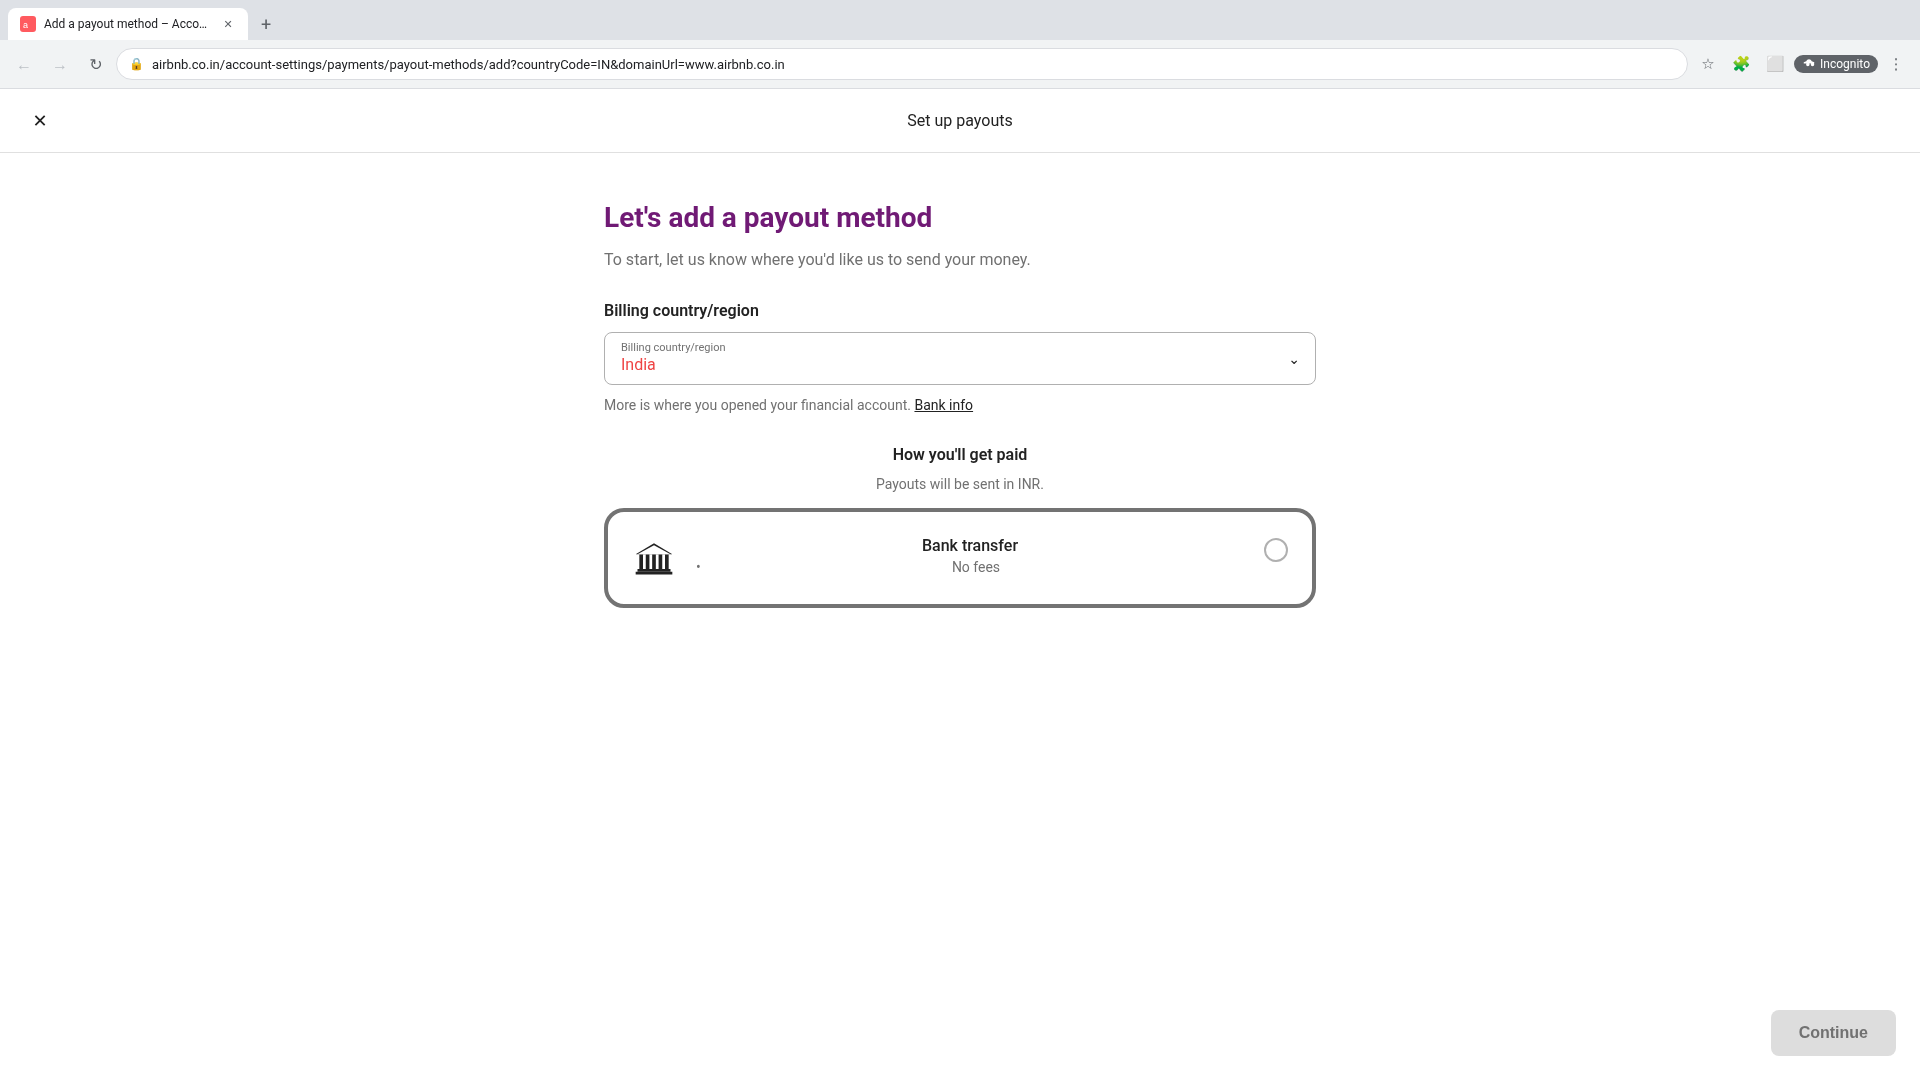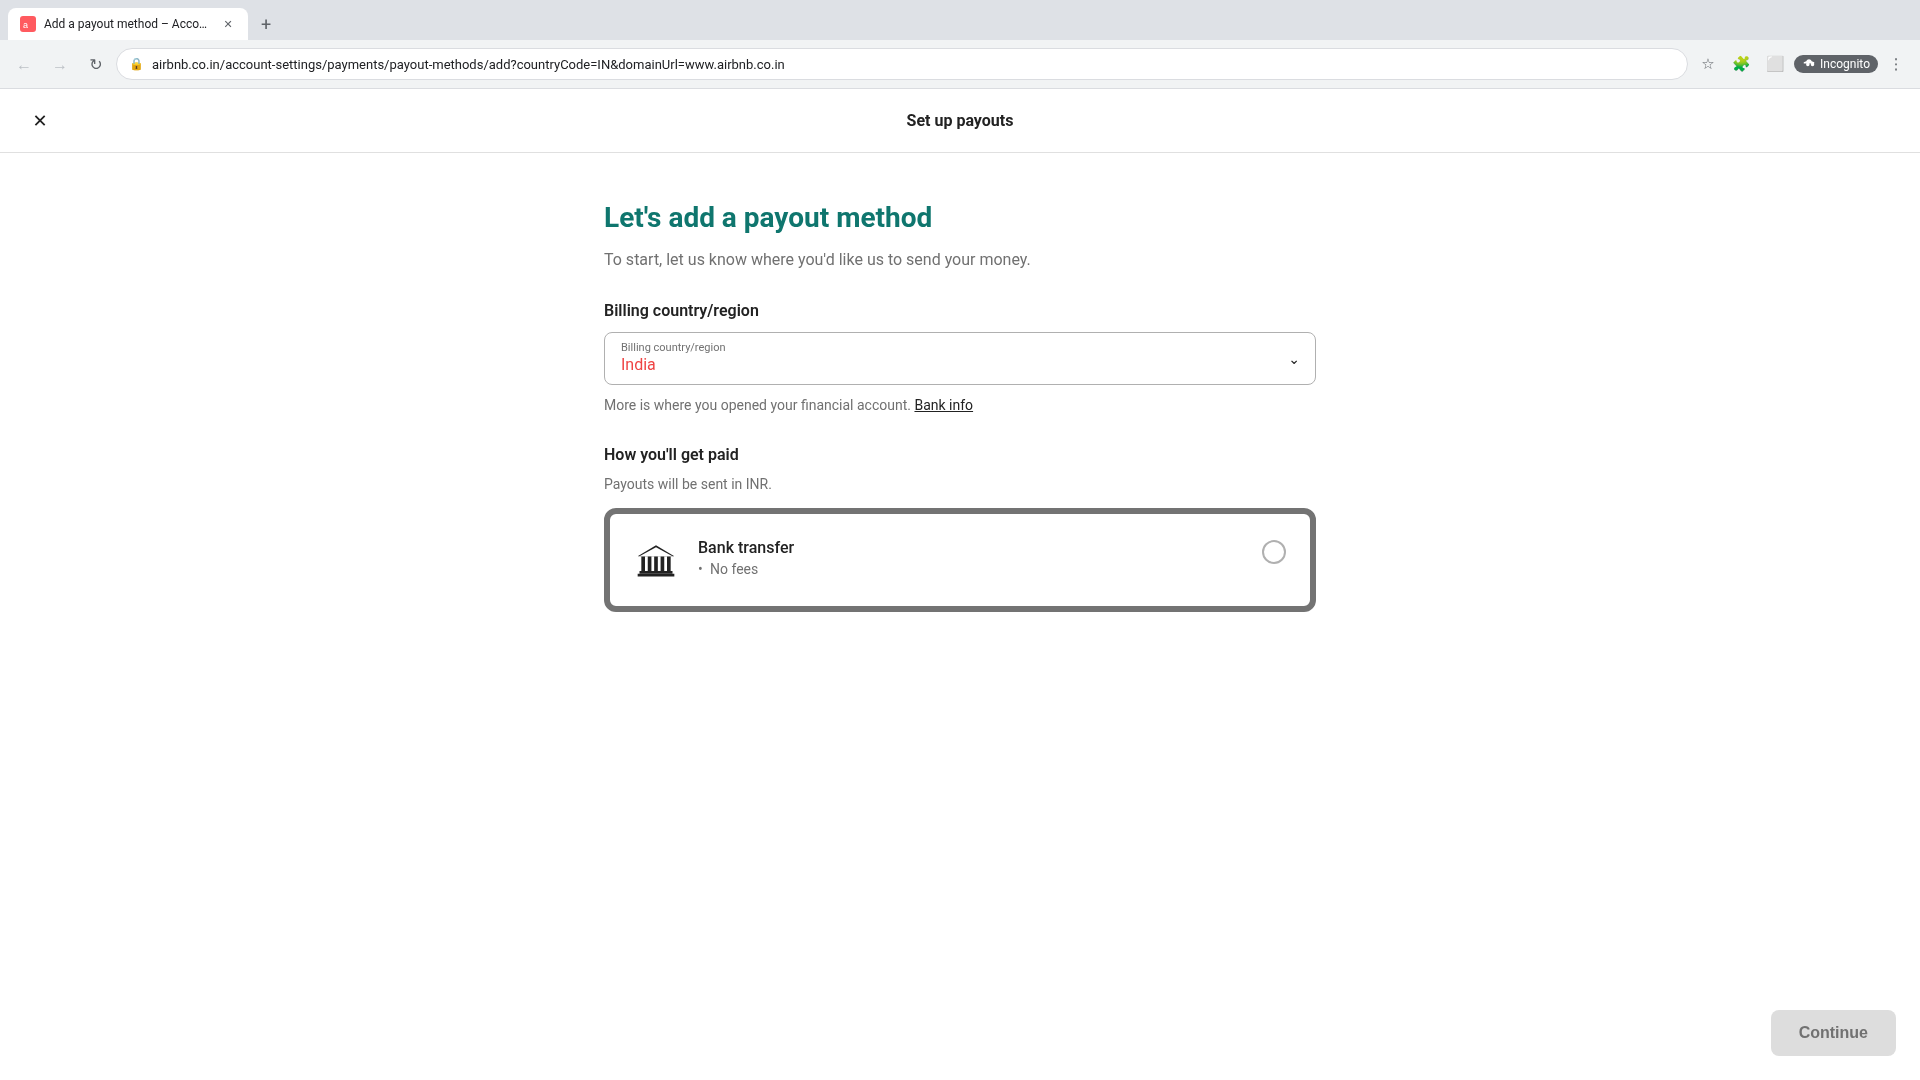--- a/index.html
+++ b/index.html
@@ -185,34 +185,34 @@
       font-size: 18px;
       color: #222;
       border-radius: 50%;
     }
 
     .page-header-title {
       position: absolute;
       left: 50%;
       transform: translateX(-50%);
       font-size: 16px;
-      font-weight: 700;
+      font-weight: 400;
       color: #222;
     }
 
     .page-content {
       max-width: 760px;
       margin: 0 auto;
       padding: 48px 24px;
     }
 
     .section-title {
       font-size: 28px;
       font-weight: 700;
-      color: #0f766e;
+      color: #701a75;
       margin-bottom: 16px;
     }
 
     .section-subtitle {
       font-size: 16px;
       color: #717171;
       margin-bottom: 32px;
     }
 
     .field-label {
@@ -271,31 +271,32 @@
     }
 
     .helper-text a {
       color: #222;
       text-decoration: underline;
       cursor: pointer;
     }
 
     .how-paid-section {
       margin-top: 0;
+      text-align: center;
     }
 
     .payouts-note {
       font-size: 14px;
       color: #717171;
       margin-bottom: 16px;
     }
 
     .payment-option {
-      border: 6px solid #737373;
-      border-radius: 12px;
+      border: 4px solid #737373;
+      border-radius: 20px;
       padding: 24px;
       display: flex;
       align-items: flex-start;
       gap: 20px;
       cursor: pointer;
       position: relative;
     }
 
     .payment-info {
       flex: 1;

